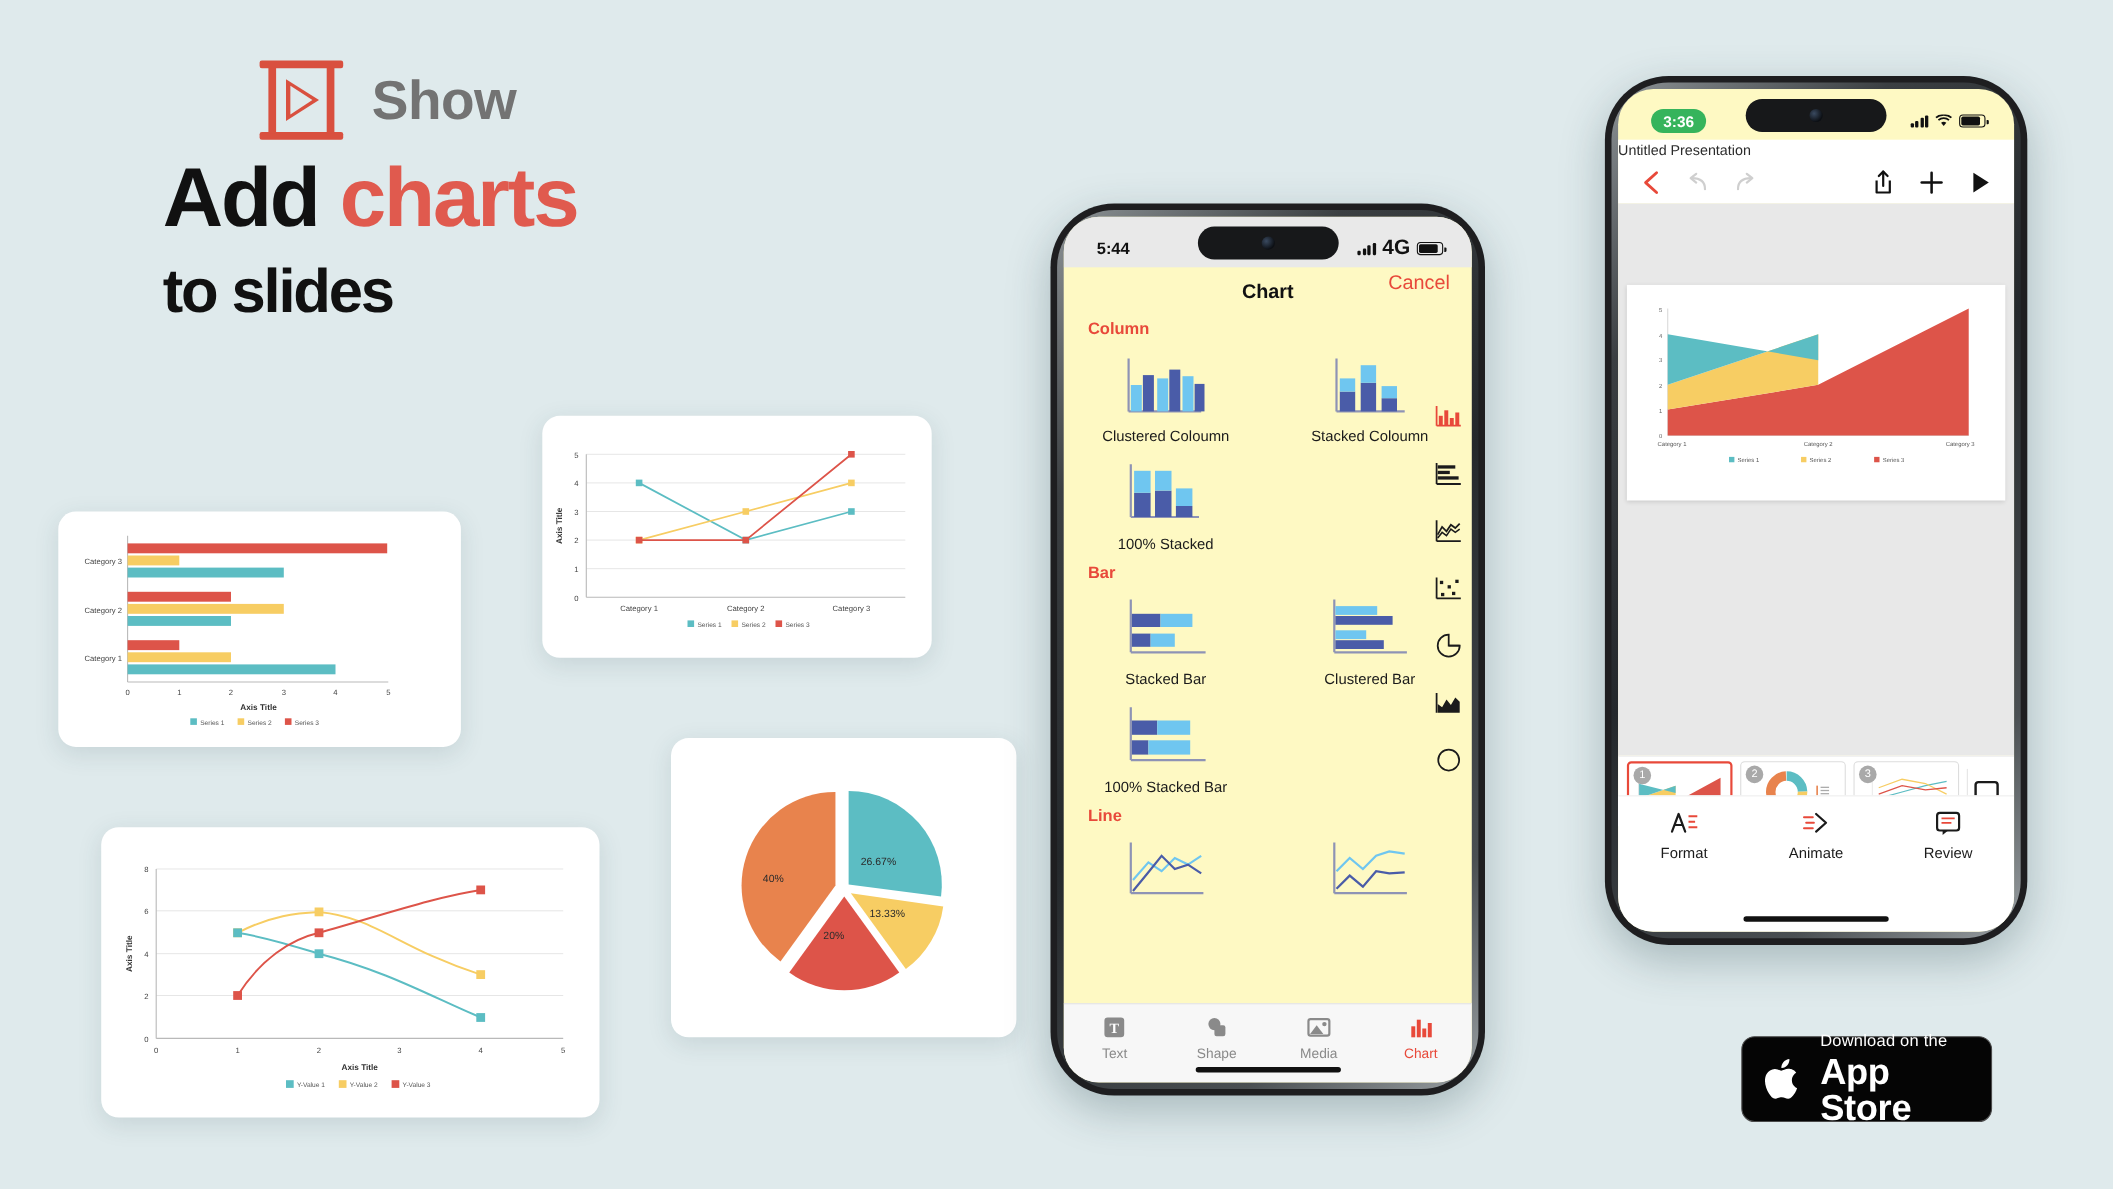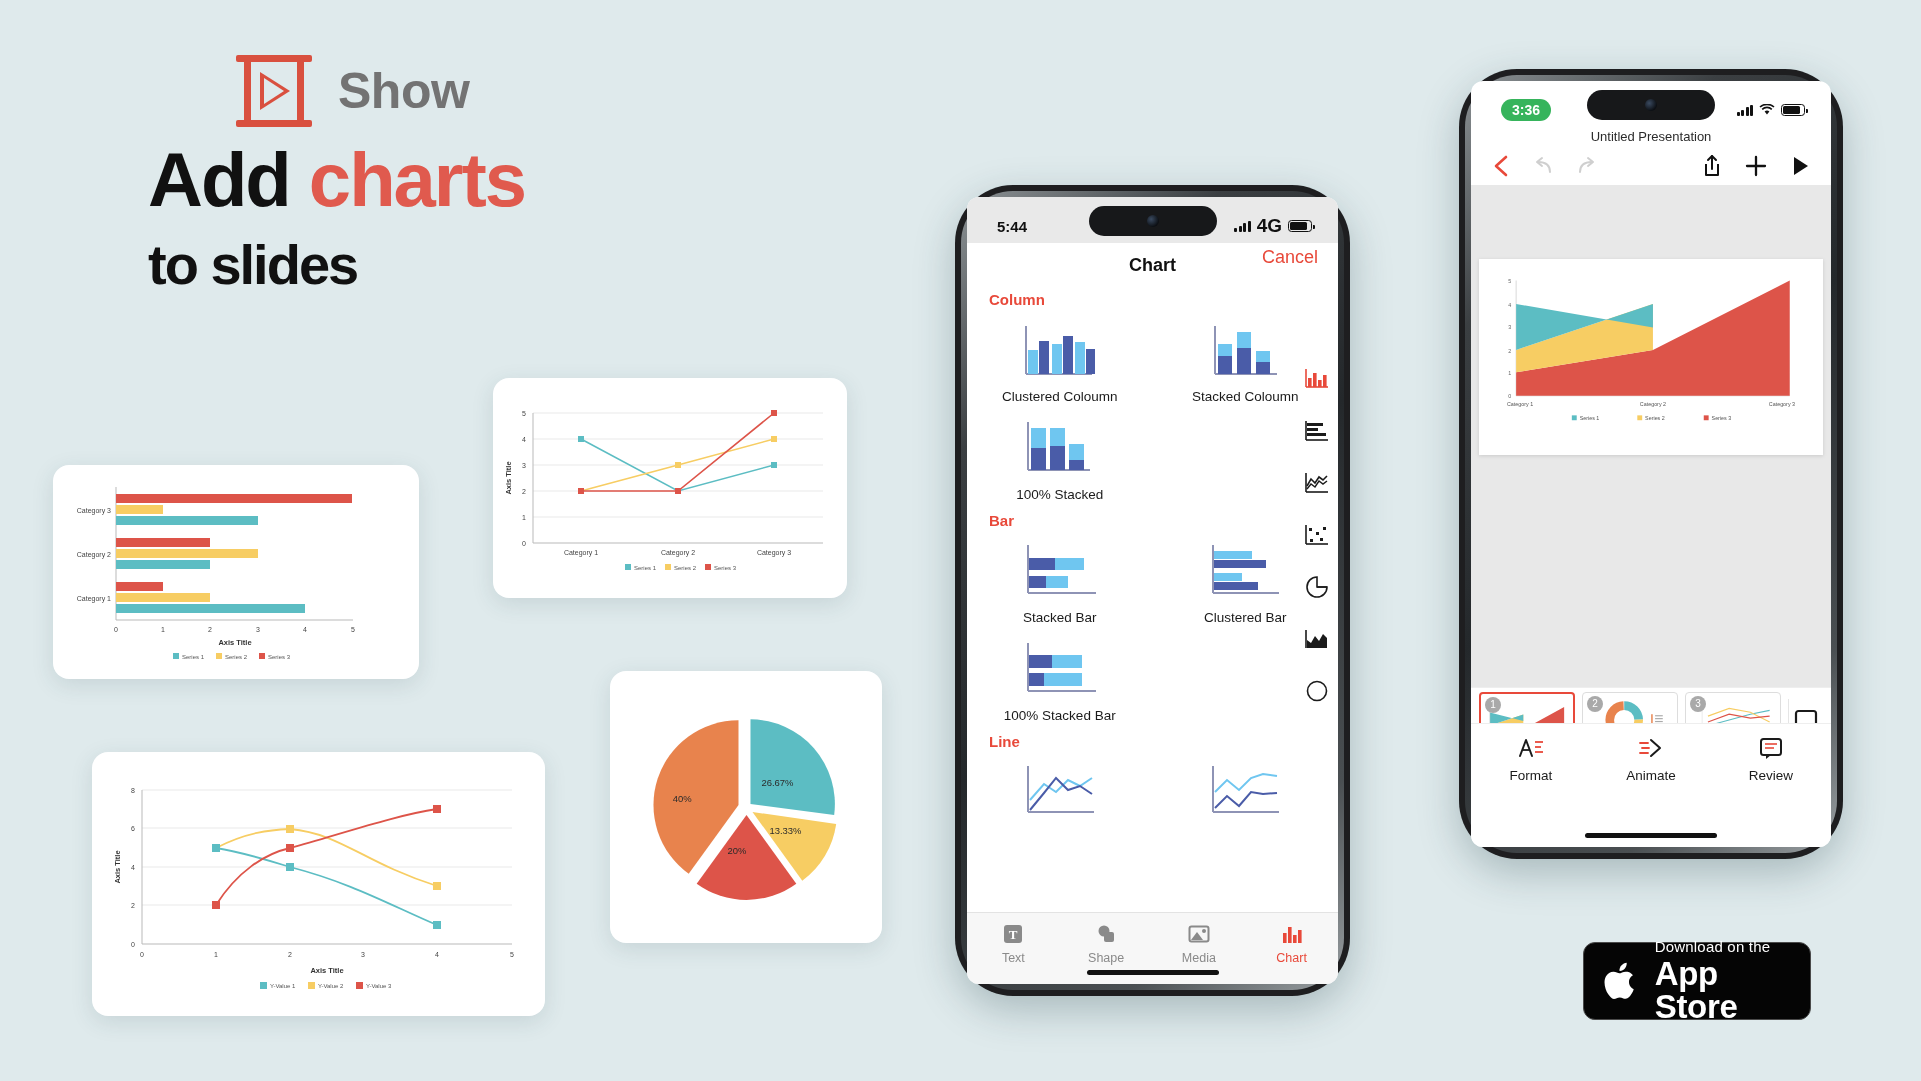--- a/index.html
+++ b/index.html
@@ -33,34 +33,34 @@
     text-align: left; margin-top: 16px; padding-right: 30px; }
 
   
   .card { position: absolute; background: #fff; border-radius: 16px;
     box-shadow: 0 6px 22px rgba(40,70,80,0.13); }
   .card svg { display: block; width: 100%; height: 100%; }
 
   #card-bar   { left: 53px;  top: 465px; width: 366px; height: 214px; }
   #card-line  { left: 493px; top: 378px; width: 354px; height: 220px; }
   #card-sc    { left: 92px;  top: 752px; width: 453px; height: 264px; }
-  #card-pie   { left: 610px; top: 671px; width: 272px; height: 272px; }
+  #card-pie   { left: 610px; top: 671px; width: 314px; height: 272px; }
 
   .ax-txt { font-size: 7px; fill: #444; font-family: "Liberation Sans", sans-serif; }
   .ax-txt-s { font-size: 6px; fill: #555; font-family: "Liberation Sans", sans-serif; }
   .ax-title { font-size: 7.5px; fill: #333; font-family: "Liberation Sans", sans-serif; font-weight: 600; }
   .grid-l { stroke: #e3e3e3; stroke-width: 0.8; }
   .axis-l { stroke: #b9b9b9; stroke-width: 1; }
 
   
   .phone { position: absolute; border-radius: 58px; background: #1e1e20;
     box-shadow: 0 14px 40px rgba(30,60,70,0.28); }
   .phone-inner { position: absolute; inset: 6px; border-radius: 52px;
     background: linear-gradient(135deg,#8d9396,#3b3f42 22%,#24282b 50%,#4a4f52 82%,#9aa0a3); }
-  .phone-screen { position: absolute; inset: 12px; border-radius: 12px; background: #ffffff; overflow: hidden; }
+  .phone-screen { position: absolute; inset: 12px; border-radius: 32px; background: #fef9c3; overflow: hidden; }
   .notch { position: absolute; top: 9px; left: 50%; transform: translateX(-50%);
     width: 128px; height: 30px; background: #17181a; border-radius: 16px; z-index: 30;
     display: flex; align-items: center; justify-content: center; }
   .notch .cam { width: 12px; height: 12px; border-radius: 50%;
     background: radial-gradient(circle at 35% 35%, #3a4a60, #0c0f14 70%); }
   .statusbar { position: absolute; top: 0; left: 0; right: 0; height: 46px; z-index: 25;
     display: flex; align-items: center; justify-content: space-between; padding: 12px 26px 0 30px; }
   .sb-time { font-size: 15px; font-weight: 700; color: #111; }
   .sb-time.pill { background: #36b45c; color: #fff; padding: 3px 11px; border-radius: 11px; font-size: 14px; }
   .sb-right { display: flex; align-items: center; gap: 6px; }
@@ -92,21 +92,21 @@
   .tab { flex: 1; display: flex; flex-direction: column; align-items: center; gap: 5px; }
   .tab .tl { font-size: 12.5px; color: #8a8a8a; }
   .tab.active .tl { color: #e8493a; }
   .tab .ti { width: 24px; height: 24px; }
   .home-ind { position: absolute; bottom: 9px; left: 50%; transform: translateX(-50%);
     width: 132px; height: 5px; background: #111; border-radius: 3px; }
 
   
   #phone2 { left: 1459px; top: 69px; width: 384px; height: 790px; }
   .p2-nav { position: absolute; top: 46px; left: 0; right: 0; height: 58px; background: #fff; }
-  .p2-doc { position: absolute; top: 2px; left: 0; right: 0; text-align: center;
+  .p2-doc { position: absolute; top: 2px; left: 0; right: 0; text-align: left;
     font-size: 13px; color: #2b2b2b; }
   .p2-row { position: absolute; top: 22px; left: 0; right: 0; height: 34px;
     display: flex; align-items: center; padding: 0 18px; }
   .p2-row .sp { flex: 1; }
   .nav-ic { width: 26px; height: 26px; margin-right: 16px; }
   .nav-ic.r { margin-right: 0; margin-left: 18px; }
   .canvas-area { position: absolute; top: 104px; left: 0; right: 0; bottom: 160px; background: #e8e8e8; }
   .slide { position: absolute; left: 8px; right: 8px; top: 74px; height: 196px; background: #fff;
     box-shadow: 0 1px 4px rgba(0,0,0,0.13); }
   .thumbbar { position: absolute; left: 0; right: 0; bottom: 96px; height: 64px; background: #fff;

